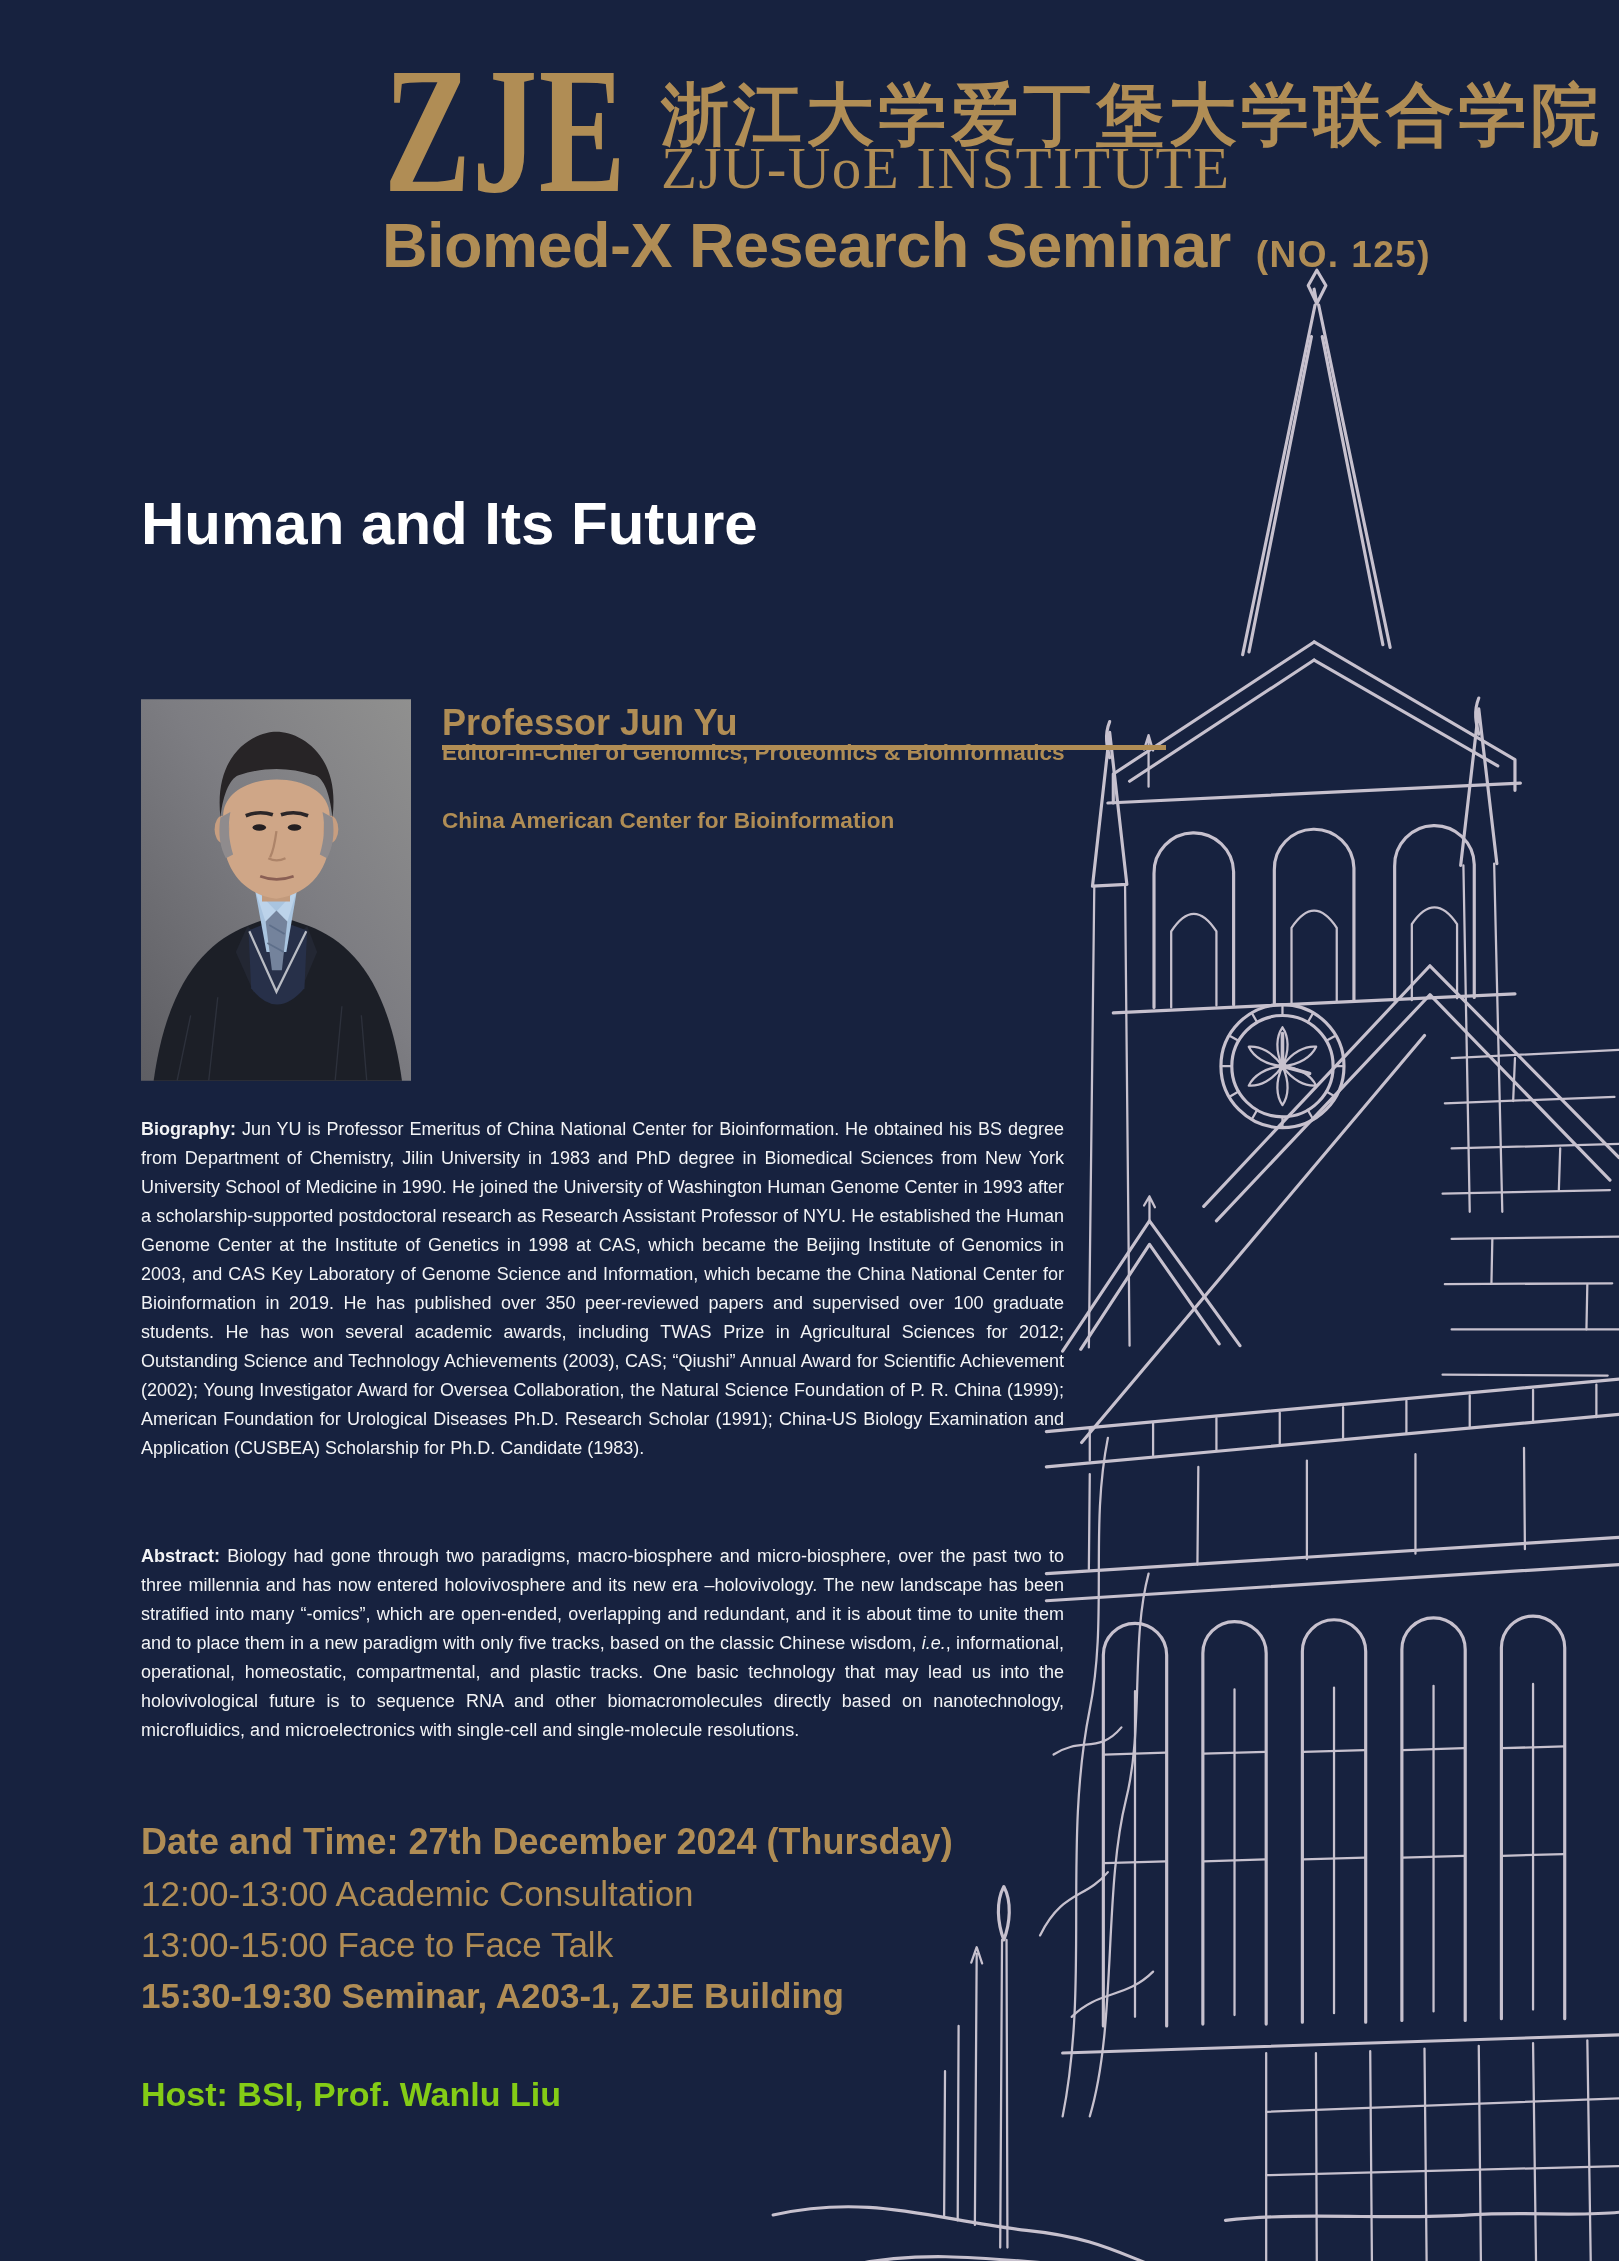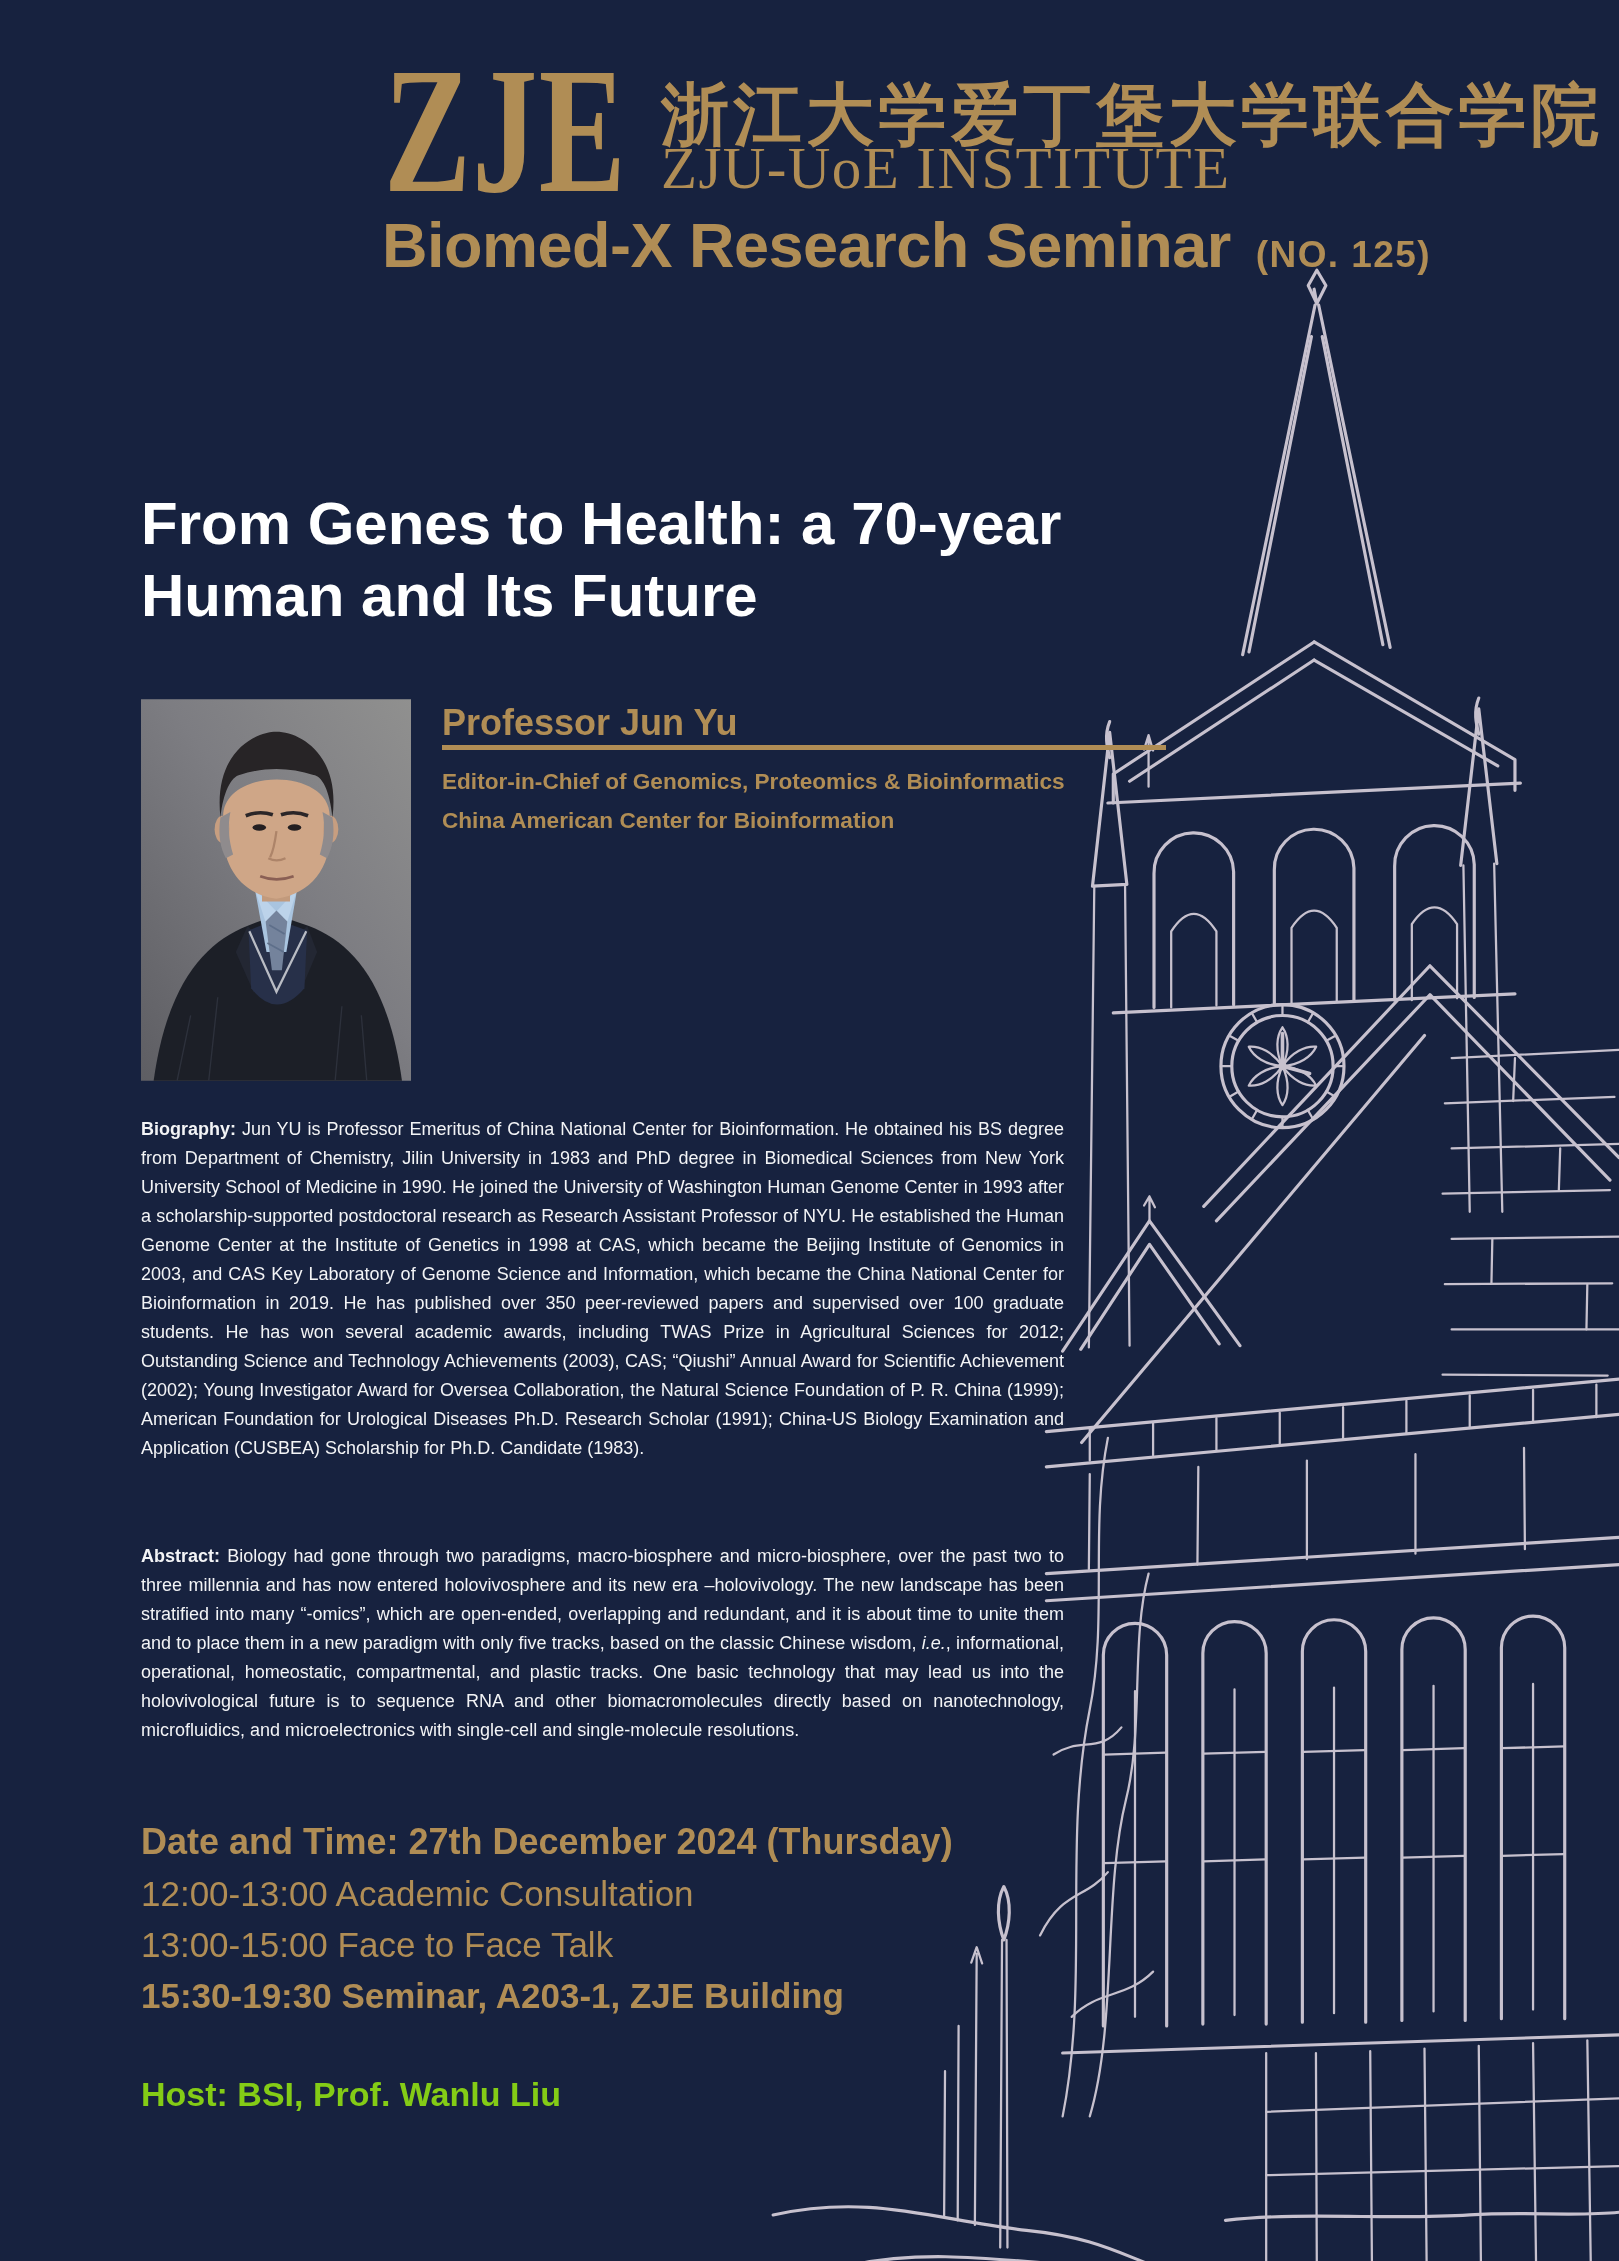--- a/index.html
+++ b/index.html
@@ -74,21 +74,21 @@
   .speaker-name{
     left:442px;top:702px;
     color:var(--gold);
     font-size:36px;font-weight:bold;
     white-space:nowrap;
   }
   .speaker-rule{
     left:442px;top:745px;width:724px;height:5px;
     background:var(--gold);
   }
-  .speaker-role1{ left:442px;top:769px; }
+  .speaker-role1{ left:442px;top:740px; }
   .speaker-role2{ left:442px;top:808px; }
   .speaker-role1,.speaker-role2{
     color:var(--gold);
     font-size:22.6px;font-weight:bold;
     white-space:nowrap;
   }
   
   .para{
     left:141px;width:923px;
     color:var(--text);
@@ -242,21 +242,20 @@
   </svg>
 
   <div class="abs zje-logo">ZJE</div>
   <div class="abs en-inst">ZJU-UoE INSTITUTE</div>
   <div class="abs cn-name">浙江大学爱丁堡大学联合学院</div>
   <div class="abs series">
     <span class="main">Biomed-X Research Seminar</span><span class="no">(NO. 125)</span>
   </div>
 
   <h1 class="abs talk-title">
-    <div>From Genes to Health: a 70-year</div>
     <div>Human and Its Future</div>
   </h1>
 
   <div class="abs photo">
     <svg viewBox="0 0 598 845" width="270" height="382" aria-hidden="true">
       <defs>
         <linearGradient id="pbg" x1="0" y1="1" x2="1" y2="0">
           <stop offset="0" stop-color="#5e5e63"></stop>
           <stop offset="0.55" stop-color="#7d7d82"></stop>
           <stop offset="1" stop-color="#90908f"></stop>

